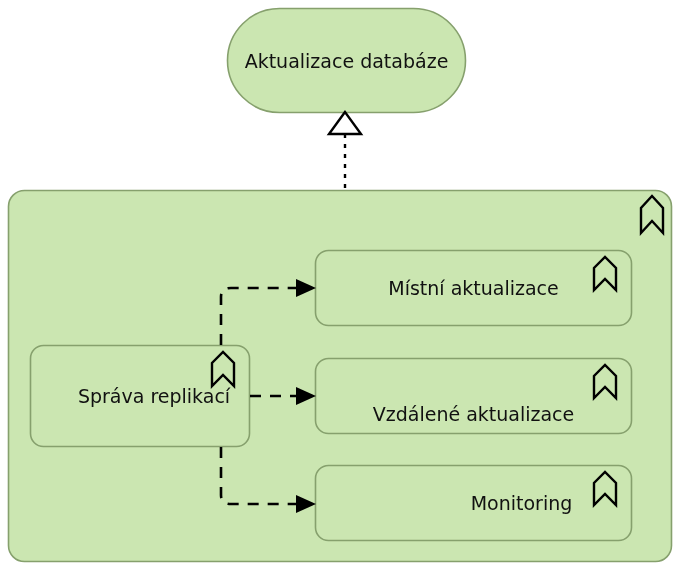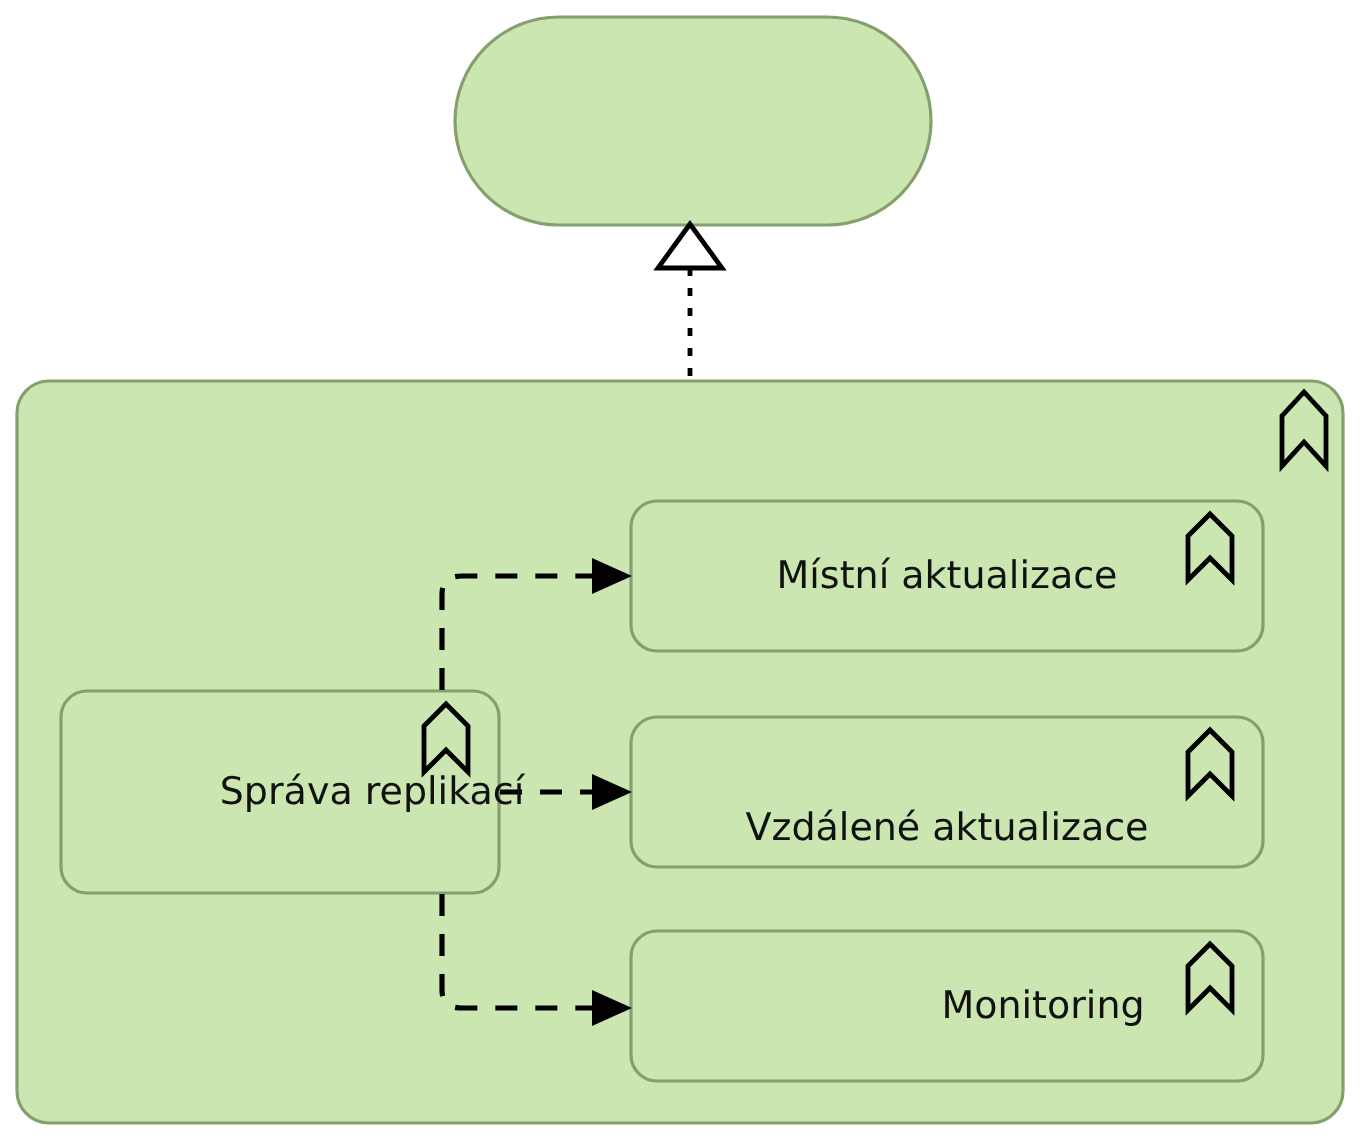--- a/index.html
+++ b/index.html
@@ -81,23 +81,24 @@
     <polygon points="296,279 316,288 296,297" fill="#000000"></polygon>
 
     <path d="M 250 396 L 296 396" fill="none" stroke="#000000" stroke-width="2.6" stroke-dasharray="11 9" stroke-linecap="butt"></path>
     <polygon points="296,387 316,396 296,405" fill="#000000"></polygon>
 
     <path d="M 221 447 L 221 495 Q 221 504 231 504 L 296 504" fill="none" stroke="#000000" stroke-width="2.6" stroke-dasharray="11 9" stroke-linecap="butt"></path>
     <polygon points="296,495 316,504 296,513" fill="#000000"></polygon>
 
   </svg>
 
+  <div class="node-label" style="left:227px; top:8px; width:239px; height:105px;">Aktualizace databáze</div>
 
 
-  <div class="node-label" style="left:30px; top:345px; width:248px; height:102px;padding-left:32px;">Správa replikací</div>
+  <div class="node-label" style="left:30px; top:345px; width:248px; height:102px;">Správa replikací</div>
 
   <div class="node-label" style="left:315px; top:250px; width:317px; height:76px;">Místní aktualizace</div>
 
   <div class="node-label" style="left:315px; top:376px; width:317px; height:76px;">Vzdálené aktualizace</div>
 
   <div class="node-label" style="left:315px; top:465px; width:343px; height:76px;margin-left:35px;">Monitoring</div>
 
   <div class="hit" style="left:227px; top:8px; width:239px; height:105px;"></div>
   <div class="hit" style="left:30px; top:345px; width:220px; height:102px;"></div>
   <div class="hit" style="left:315px; top:250px; width:317px; height:76px;"></div>

